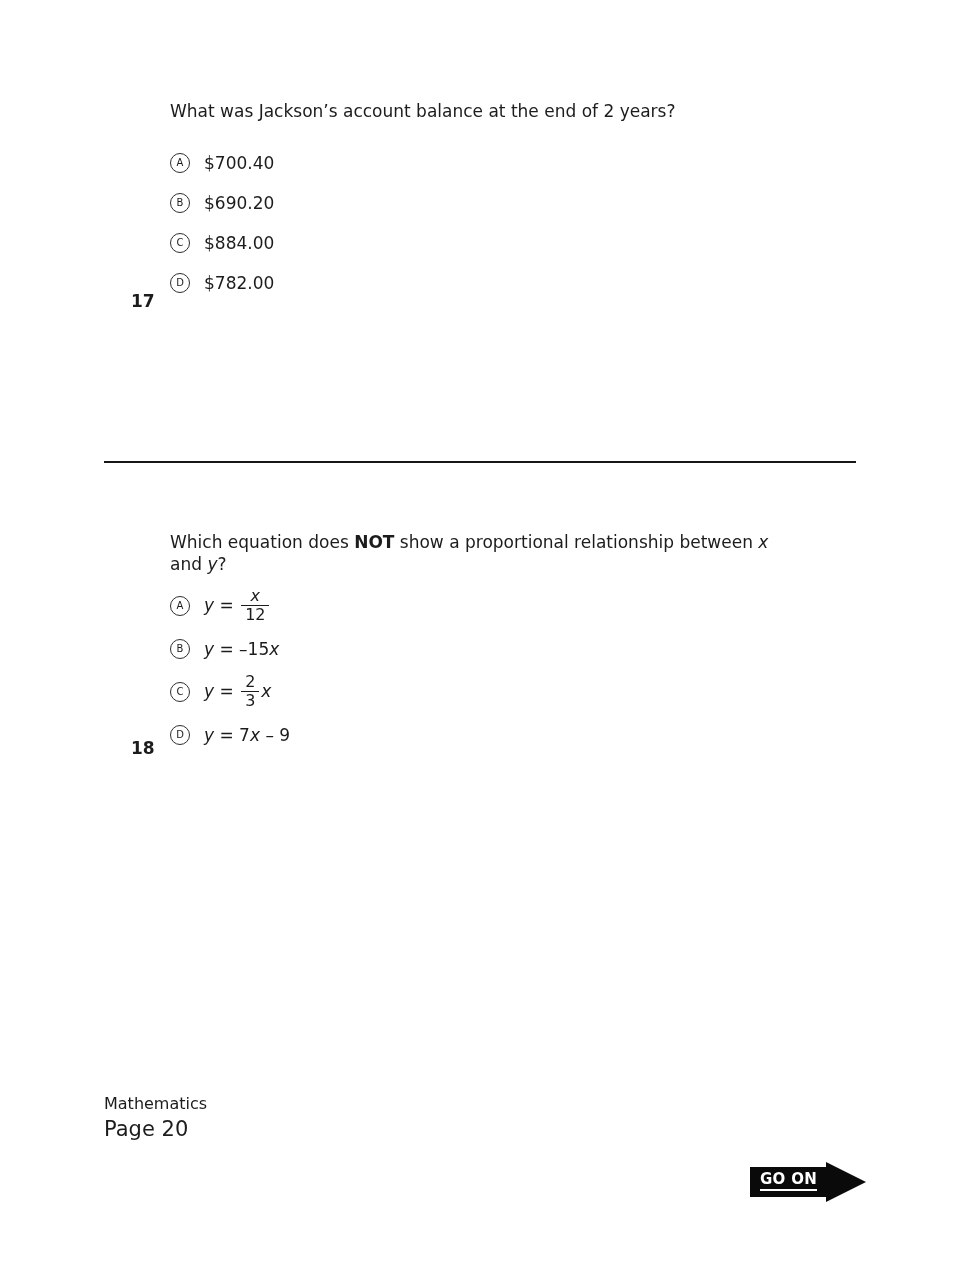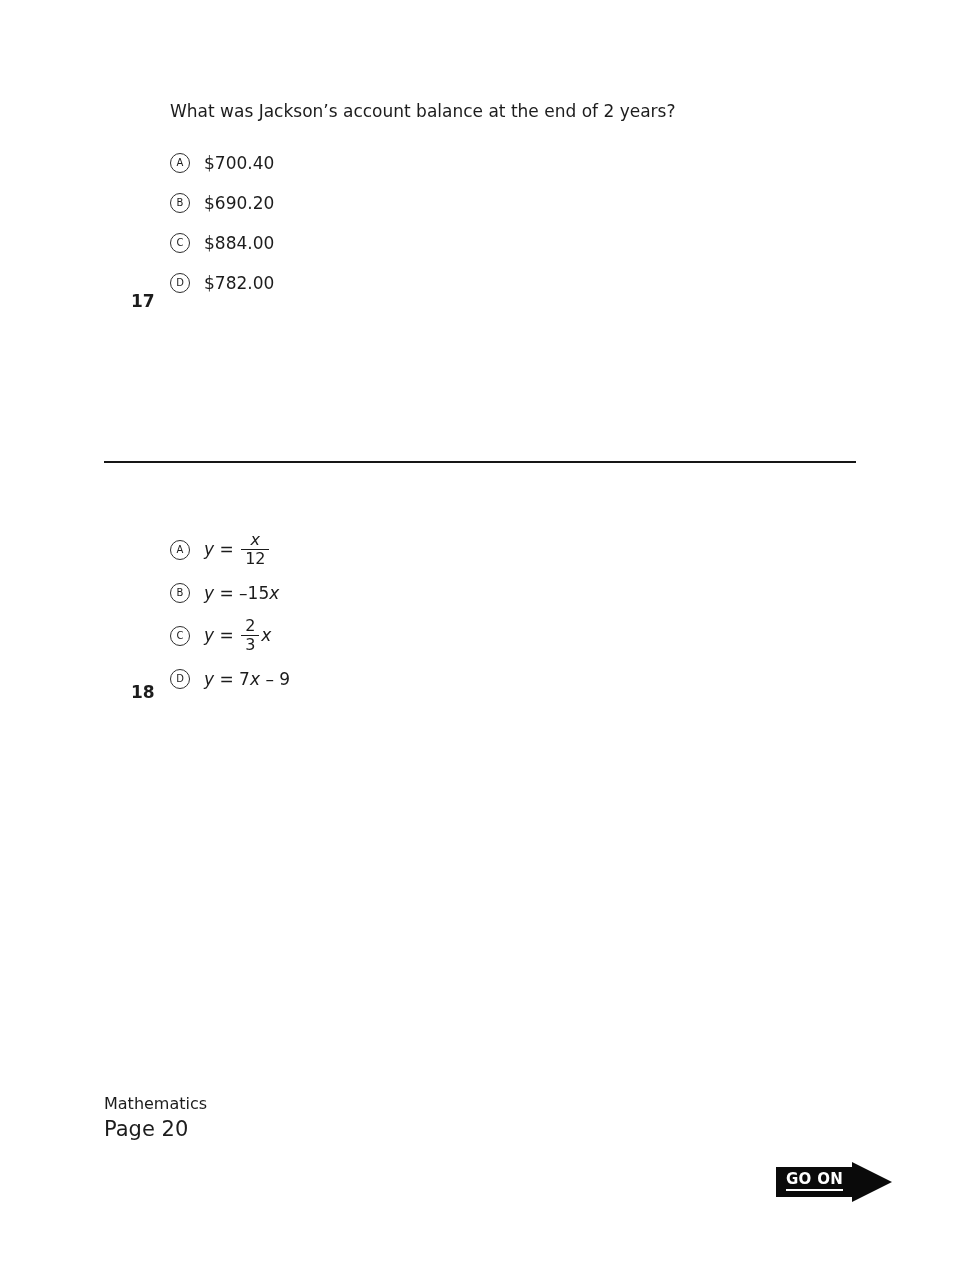--- a/index.html
+++ b/index.html
@@ -82,21 +82,21 @@
     background:#161616;
   }
   .footer {
     position:absolute;
     left:104px; top:1094px;
   }
   .footer-subject { font-size:16px; line-height:20px; }
   .footer-page { font-size:21px; line-height:26px; margin-top:2px; }
   .go-on {
     position:absolute;
-    left:776px; top:1162px;
+    left:750px; top:1162px;
     display:flex;
     align-items:center;
     cursor:pointer;
   }
   .go-on-box {
     background:#0a0a0a;
     padding:5px 10px 6px 10px;
     display:flex;
     align-items:center;
   }
@@ -145,20 +145,22 @@
         </div>
       </div>
     </div>
   </div>
 
   <div class="divider"></div>
 
   <div class="question q18">
     <div class="qnum">18</div>
     <div class="qbody">
+      <p class="prompt prompt-main math"><span>Which equation does </span><b>NOT</b><span> show a proportional relationship between </span><i>x</i><span>
+and </span><i>y</i><span>?</span></p>
       <div class="choices">
         <div class="choice">
           <span class="bubble">A</span>
           <span class="choice-text math"><i>y</i><span> = </span><span class="frac">
                 <i class="num">x</i>
                 <span class="den">12</span>
               </span></span>
         </div>
         <div class="choice">
           <span class="bubble">B</span>

